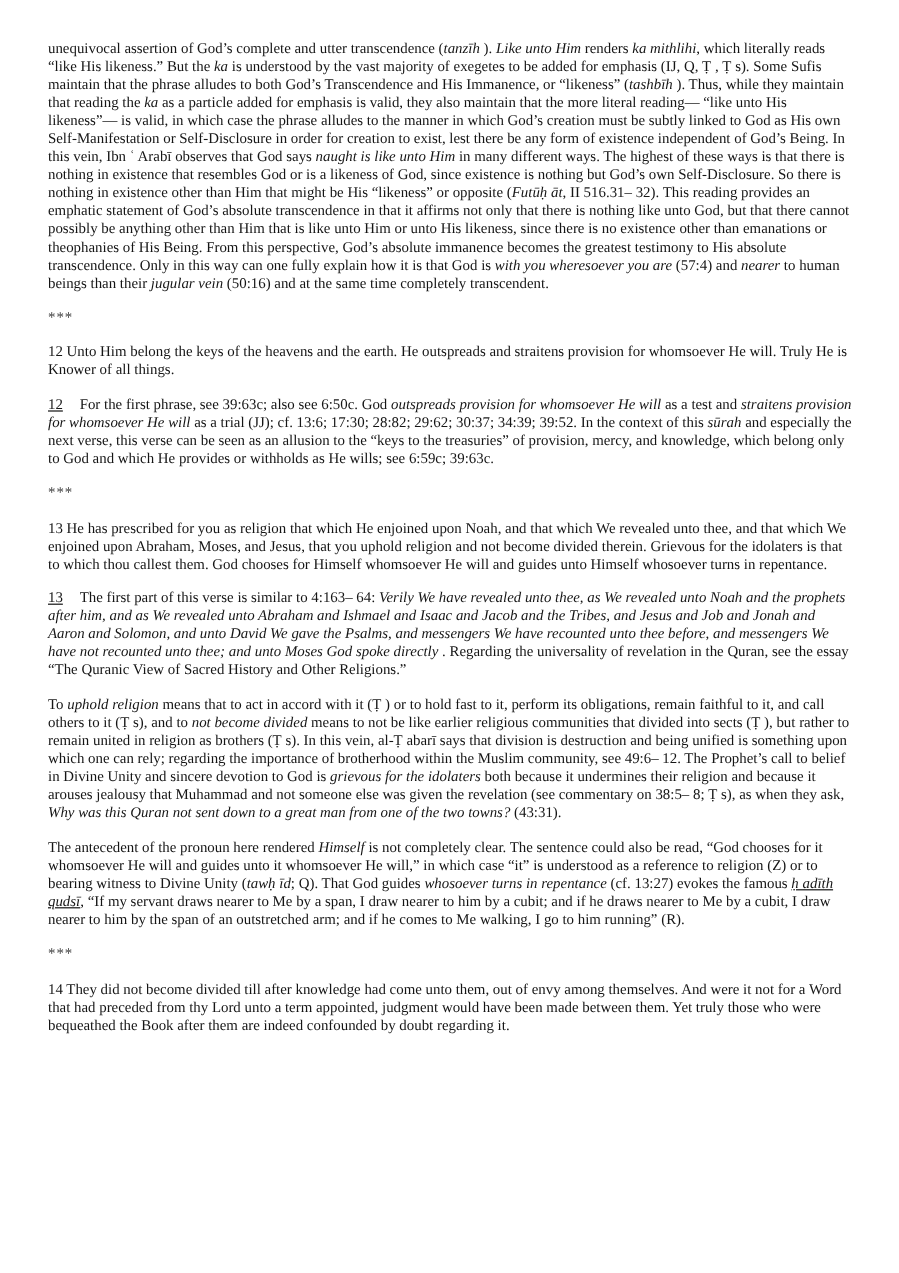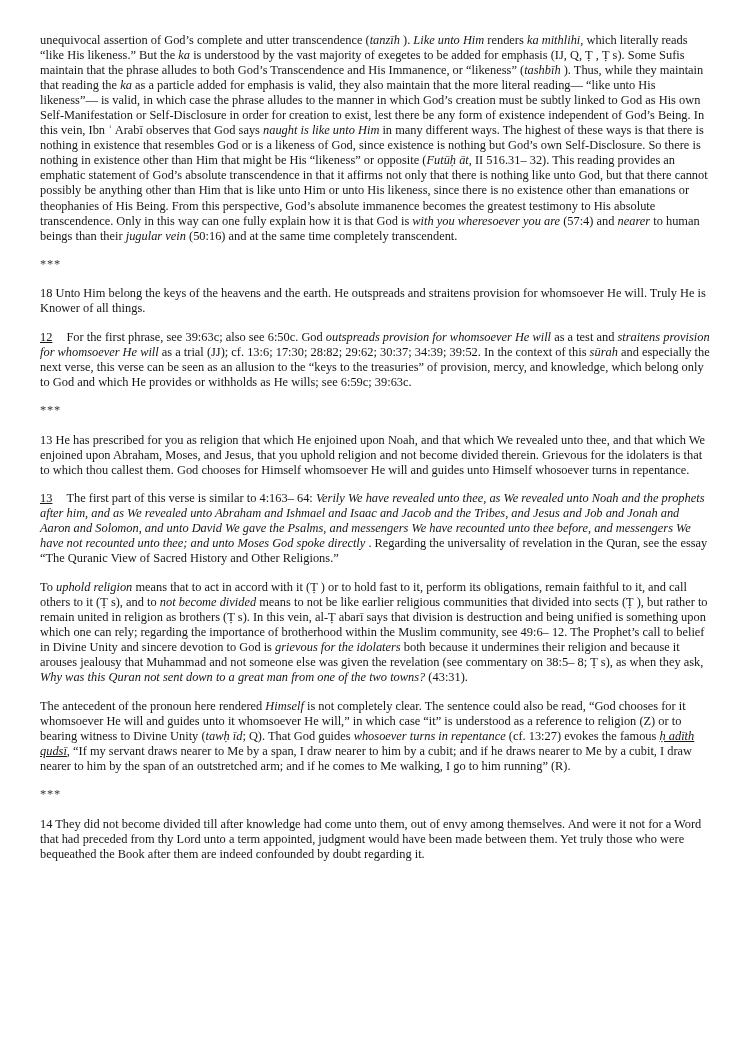--- a/index.html
+++ b/index.html
@@ -69,21 +69,21 @@
     font-style: italic;
   }
 </style>
 </head>
 <body>
 
 <div id="page">
   <div id="body-column">
       <div class="block para">unequivocal assertion of God’s complete and utter transcendence (<i>tanzīh </i>). <i>Like unto Him</i> renders <i>ka mithlihi</i>, which literally reads “like His likeness.” But the <i>ka</i> is understood by the vast majority of exegetes to be added for emphasis (IJ, Q, Ṭ , Ṭ s). Some Sufis maintain that the phrase alludes to both God’s Transcendence and His Immanence, or “likeness” (<i>tashbīh </i>). Thus, while they maintain that reading the <i>ka</i> as a particle added for emphasis is valid, they also maintain that the more literal reading— “like unto His likeness”— is valid, in which case the phrase alludes to the manner in which God’s creation must be subtly linked to God as His own Self-Manifestation or Self-Disclosure in order for creation to exist, lest there be any form of existence independent of God’s Being. In this vein, Ibn ʿ Arabī observes that God says <i>naught is like unto Him</i> in many different ways. The highest of these ways is that there is nothing in existence that resembles God or is a likeness of God, since existence is nothing but God’s own Self-Disclosure. So there is nothing in existence other than Him that might be His “likeness” or opposite (<i>Futūḥ āt</i>, II 516.31– 32). This reading provides an emphatic statement of God’s absolute transcendence in that it affirms not only that there is nothing like unto God, but that there cannot possibly be anything other than Him that is like unto Him or unto His likeness, since there is no existence other than emanations or theophanies of His Being. From this perspective, God’s absolute immanence becomes the greatest testimony to His absolute transcendence. Only in this way can one fully explain how it is that God is <i>with you wheresoever you are</i> (57:4) and <i>nearer</i> to human beings than their <i>jugular vein</i> (50:16) and at the same time completely transcendent.</div>
       <div class="block sep sep-wrap">***</div>
-      <div class="block verse">18 Unto Him belong the keys of the heavens and the earth. He outspreads and straitens provision for whomsoever He will. Truly He is Knower of all things.</div>
+      <div class="block verse">12 Unto Him belong the keys of the heavens and the earth. He outspreads and straitens provision for whomsoever He will. Truly He is Knower of all things.</div>
       <div class="block para"><span class="cnum">12</span><span class="gap"></span>For the first phrase, see 39:63c; also see 6:50c. God <i>outspreads provision for whomsoever He will</i> as a test and <i>straitens provision for whomsoever He will</i> as a trial (JJ); cf. 13:6; 17:30; 28:82; 29:62; 30:37; 34:39; 39:52. In the context of this <i>sūrah</i> and especially the next verse, this verse can be seen as an allusion to the “keys to the treasuries” of provision, mercy, and knowledge, which belong only to God and which He provides or withholds as He wills; see 6:59c; 39:63c.</div>
       <div class="block sep sep-wrap">***</div>
       <div class="block verse">13 He has prescribed for you as religion that which He enjoined upon Noah, and that which We revealed unto thee, and that which We enjoined upon Abraham, Moses, and Jesus, that you uphold religion and not become divided therein. Grievous for the idolaters is that to which thou callest them. God chooses for Himself whomsoever He will and guides unto Himself whosoever turns in repentance.</div>
       <div class="block para"><span class="cnum">13</span><span class="gap"></span>The first part of this verse is similar to 4:163– 64: <i>Verily We have revealed unto thee, as We revealed unto Noah and the prophets after him, and as We revealed unto Abraham and Ishmael and Isaac and Jacob and the Tribes, and Jesus and Job and Jonah and Aaron and Solomon, and unto David We gave the Psalms, and messengers We have recounted unto thee before, and messengers We have not recounted unto thee; and unto Moses God spoke directly </i>. Regarding the universality of revelation in the Quran, see the essay “The Quranic View of Sacred History and Other Religions.”</div>
       <div class="block para">To <i>uphold religion</i> means that to act in accord with it (Ṭ ) or to hold fast to it, perform its obligations, remain faithful to it, and call others to it (Ṭ s), and to <i>not become divided</i> means to not be like earlier religious communities that divided into sects (Ṭ ), but rather to remain united in religion as brothers (Ṭ s). In this vein, al-Ṭ abarī says that division is destruction and being unified is something upon which one can rely; regarding the importance of brotherhood within the Muslim community, see 49:6– 12. The Prophet’s call to belief in Divine Unity and sincere devotion to God is <i>grievous for the idolaters</i> both because it undermines their religion and because it arouses jealousy that Muhammad and not someone else was given the revelation (see commentary on 38:5– 8; Ṭ s), as when they ask, <i>Why was this Quran not sent down to a great man from one of the two towns?</i> (43:31).</div>
       <div class="block para">The antecedent of the pronoun here rendered <i>Himself</i> is not completely clear. The sentence could also be read, “God chooses for it whomsoever He will and guides unto it whomsoever He will,” in which case “it” is understood as a reference to religion (Z) or to bearing witness to Divine Unity (<i>tawḥ īd</i>; Q). That God guides <i>whosoever turns in repentance</i> (cf. 13:27) evokes the famous <span class="ul">ḥ adīth qudsī</span>, “If my servant draws nearer to Me by a span, I draw nearer to him by a cubit; and if he draws nearer to Me by a cubit, I draw nearer to him by the span of an outstretched arm; and if he comes to Me walking, I go to him running” (R).</div>
       <div class="block sep sep-wrap">***</div>
       <div class="block verse">14 They did not become divided till after knowledge had come unto them, out of envy among themselves. And were it not for a Word that had preceded from thy Lord unto a term appointed, judgment would have been made between them. Yet truly those who were bequeathed the Book after them are indeed confounded by doubt regarding it.</div>
     </div>
 </div>

